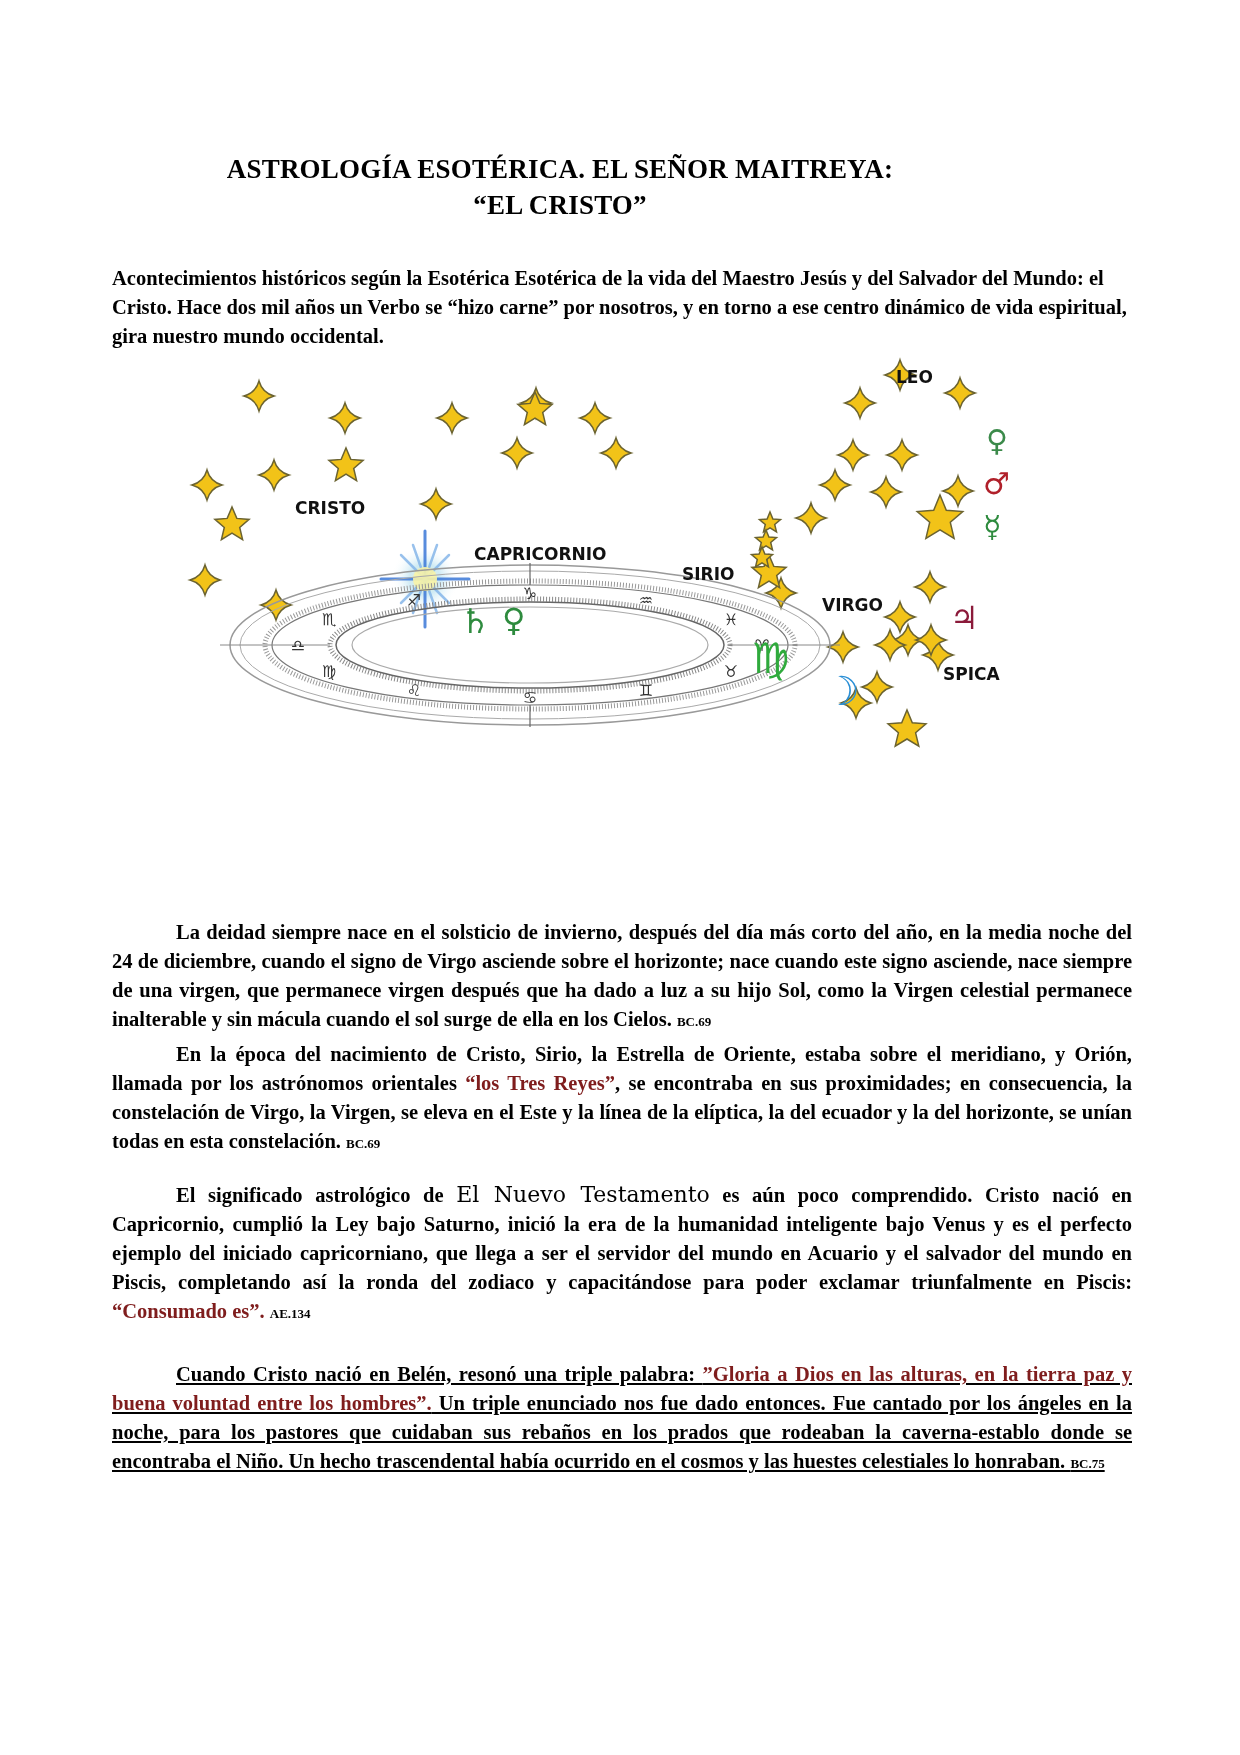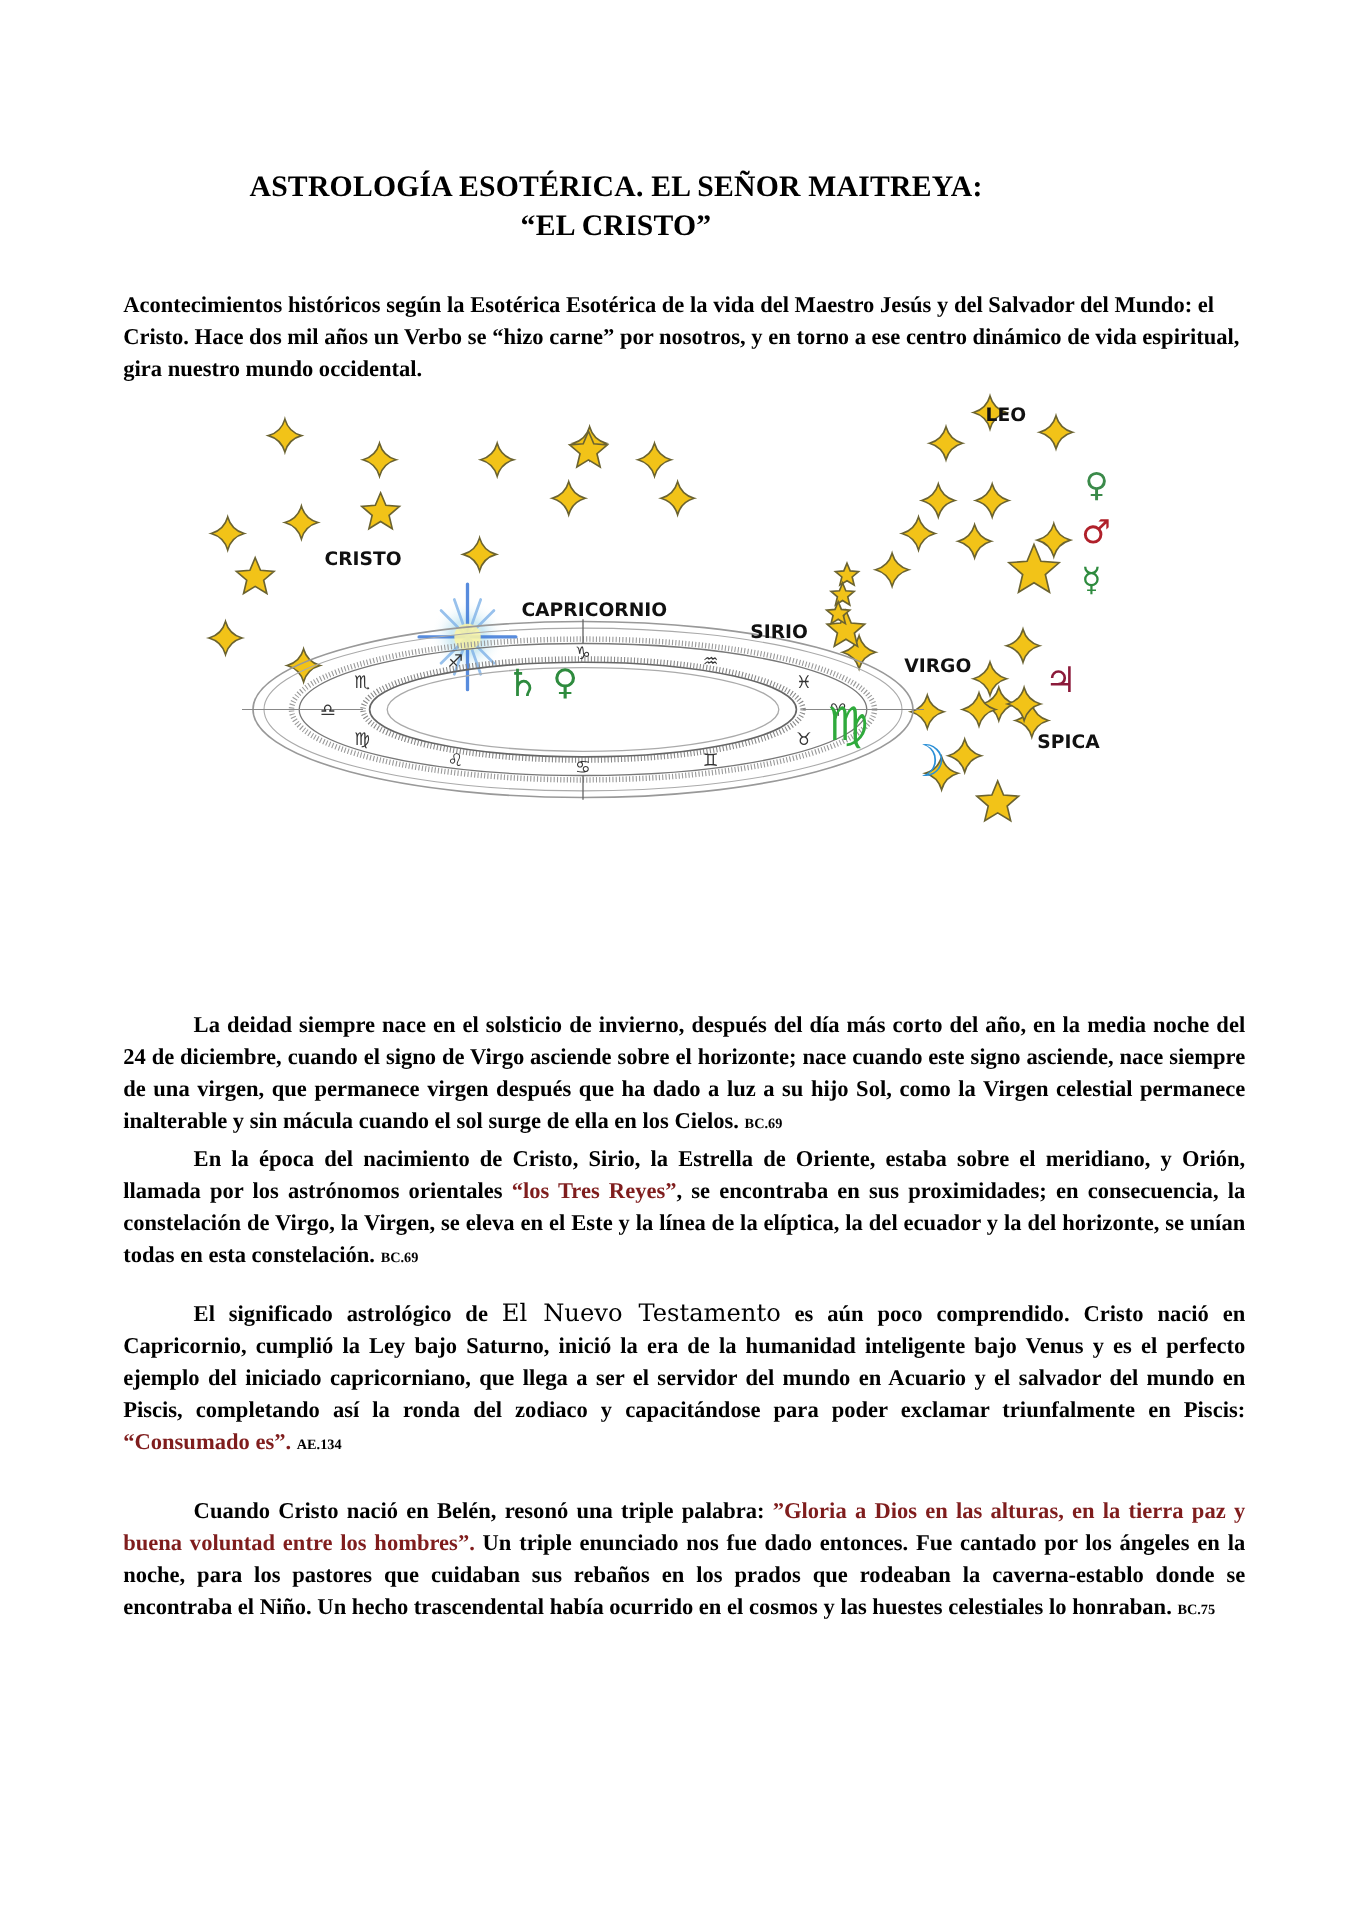--- a/index.html
+++ b/index.html
@@ -16,21 +16,21 @@
     .lbl { font-family: "DejaVu Sans", sans-serif; font-weight: bold; font-size: 17px; fill: #111; }
     .para { position: absolute; left: 112px; width: 1020px; font-weight: bold;
       font-size: 20.5px; line-height: 29px; text-align: justify; }
     .para .indent { display: inline-block; width: 64px; }
     .red { color: #7f1d1d; }
     .ref { font-size: 13px; }
     .script { font-family: "DejaVu Serif", serif; font-weight: normal; font-size: 22px; }
     #p1 { top: 918px; }
     #p2 { top: 1040px; }
     #p3 { top: 1180px; }
-    #p4 { top: 1360px; }
+    #p4 { top: 1360px; text-decoration: underline; }
   </style>
 </head>
 <body>
 
 <div class="title l1">ASTROLOGÍA ESOTÉRICA. EL SEÑOR MAITREYA:</div>
 <div class="title l2">“EL CRISTO”</div>
 
 <div class="intro">Acontecimientos históricos según la Esotérica Esotérica de la vida del Maestro Jesús y del Salvador del Mundo: el Cristo. Hace dos mil años un Verbo se “hizo carne” por nosotros, y en torno a ese centro dinámico de vida espiritual, gira nuestro mundo occidental.</div>
 
 <div class="figure">

